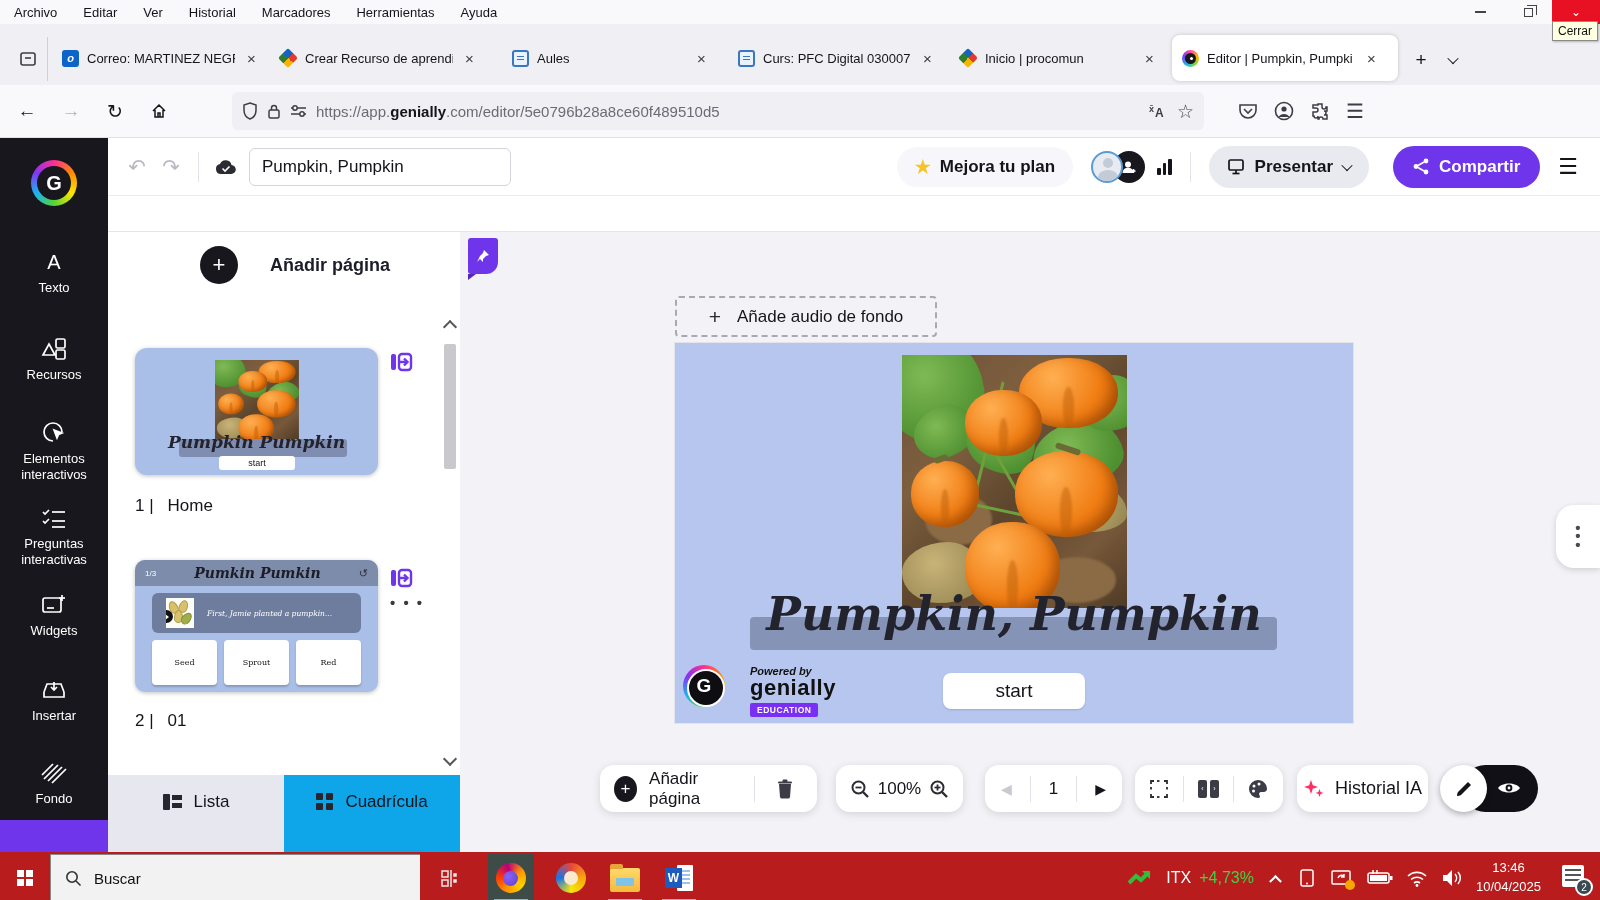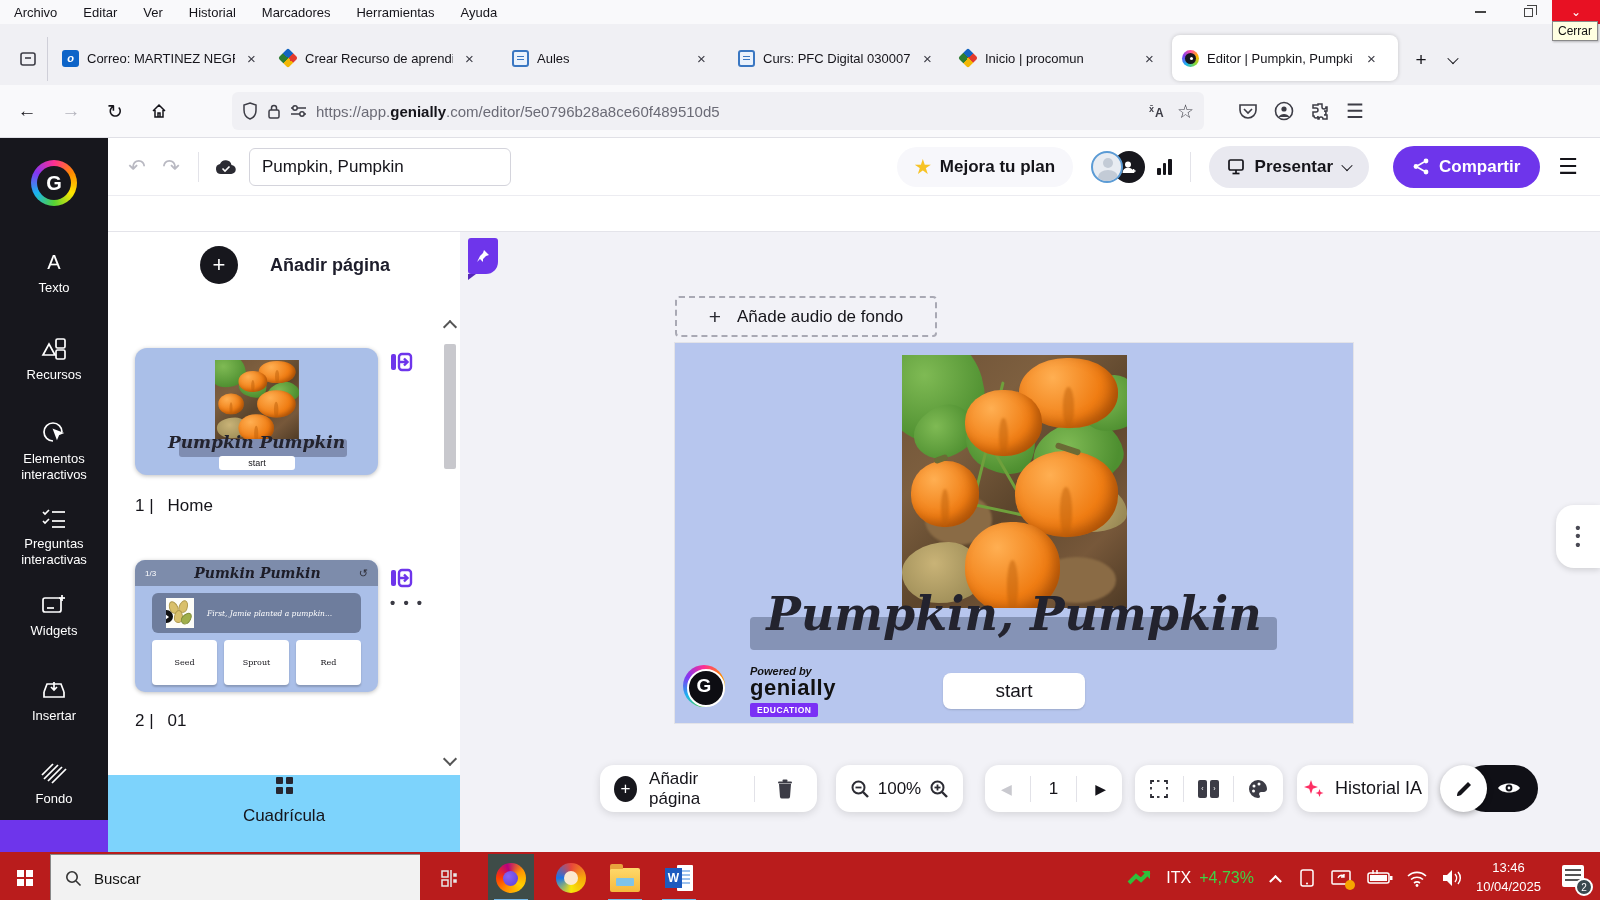--- a/index.html
+++ b/index.html
@@ -112,21 +112,21 @@
   .audio-dot i { width:0; height:0; border-style:solid; border-width:3px 0 3px 4px; border-color:transparent transparent transparent #fff; }
   .card2-text { position:absolute; left:55px; top:0; width:150px; height:40px; display:flex; align-items:center; font-size:7.5px; color:#fff; font-family:"DejaVu Serif",serif; font-style:italic; }
   .card2-cards { position:absolute; left:17px; top:80px; width:209px; display:flex; gap:7px; }
   .mini-card { width:65px; height:45px; background:#fff; border-radius:4px; box-shadow:0 2px 2px rgba(0,0,0,.2); font-size:8px; color:#15141a; display:flex; align-items:center; justify-content:center; font-family:"DejaVu Serif",serif; }
   .dots-h { position:absolute; left:282px; top:362px; font-size:15px; color:#3a3a44; letter-spacing:2px; font-weight:bold; }
 
   
   #view-tabs { left:108px; top:775px; width:352px; height:77px; display:flex; z-index:4; }
   .view-tab { flex:1; display:flex; align-items:center; justify-content:center; gap:12px; font-size:17px; color:#15141a; padding-bottom:24px; }
   .view-tab.selected { background:#e7e7f0; }
-  .view-tab.unselected { background:#7dd3fc;flex-direction:column; }
+  .view-tab.unselected { background:#0ea5e9; }
   .list-glyph { width:19px; height:16px; position:relative; }
   .list-glyph::before { content:""; position:absolute; left:0; top:0; width:7px; height:16px; background:#262630; border-radius:1px; }
   .list-glyph::after { content:""; position:absolute; left:9px; top:1px; width:10px; height:5px; background:#262630; box-shadow:0 8px 0 #262630; }
   .grid-glyph { width:17px; height:17px; display:grid; grid-template-columns:7px 7px; grid-template-rows:7px 7px; gap:3px; }
   .grid-glyph i { background:#262630; border-radius:1px; }
 
   
   #canvas-region { left:460px; top:232px; width:1140px; height:620px; background:#f2f2f7; }
   #add-audio-btn { position:absolute; left:215px; top:64px; width:262px; height:41px; border:2px dashed #a9a9b4; border-radius:4px; display:flex; align-items:center; justify-content:center; gap:16px; font-size:17px; color:#15141a; }
   #add-audio-btn .plus { font-size:21px; color:#2b2b33; }
@@ -545,20 +545,24 @@
     </div>
   </div>
 
   <div id="pin-tab" class="abs">
     <svg width="14" height="14" viewBox="0 0 14 14">
         <path d="M8 1 L13 6 L10 7 L7 10 L7 13 L4 10 L1 13 L4 7 L7 4 Z" fill="#fff"></path>
       </svg>
   </div>
 
   <div id="view-tabs" class="abs">
+    <div class="view-tab selected">
+      <i class="list-glyph"></i>
+      <span>Lista</span>
+    </div>
     <div class="view-tab unselected">
       <i class="grid-glyph">
           <i></i>
           <i></i>
           <i></i>
           <i></i>
         </i>
       <span>Cuadrícula</span>
     </div>
   </div>

